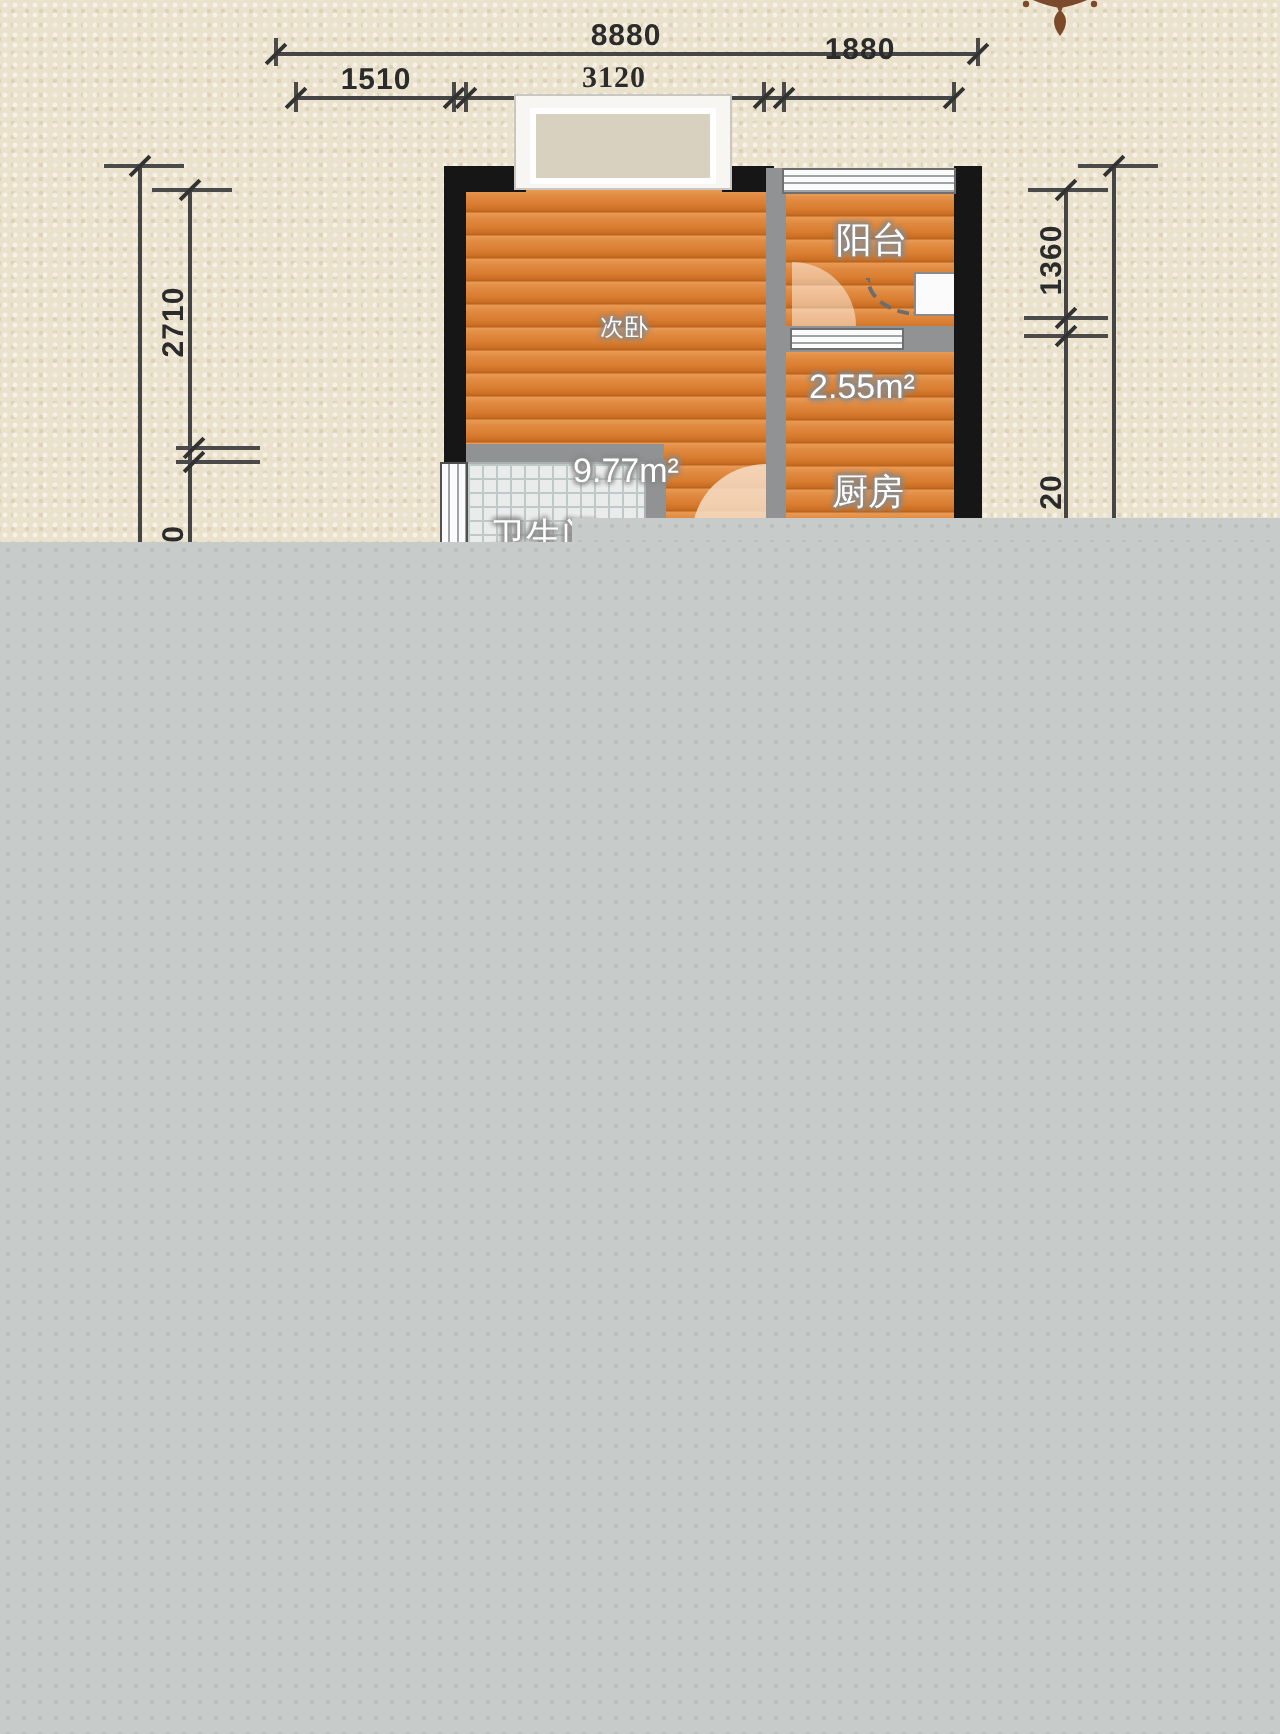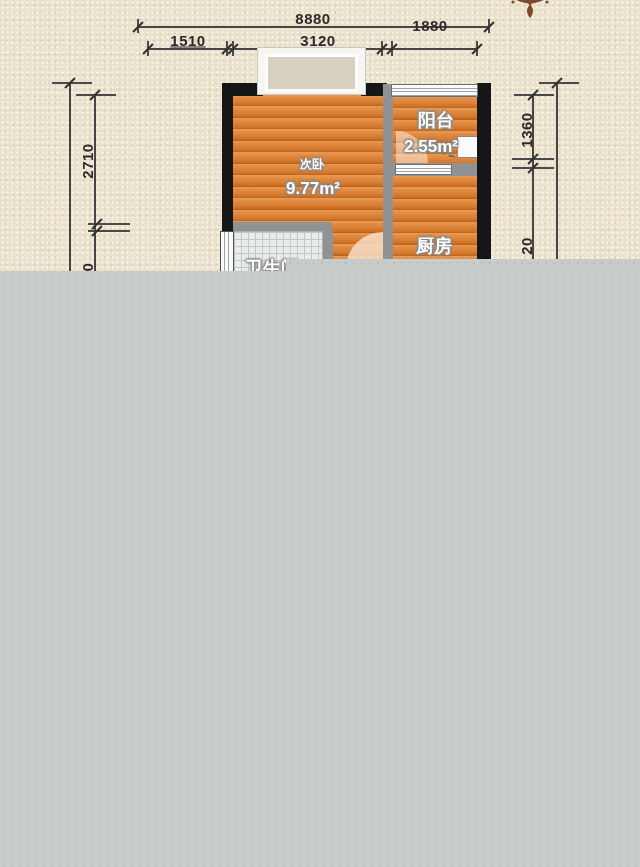--- a/index.html
+++ b/index.html
@@ -41,25 +41,25 @@
       linear-gradient(#bfc9c8 1px, transparent 1px),
       linear-gradient(90deg,#bfc9c8 1px, transparent 1px);
     background-size:7px 7px;
     border:1px solid #a9b3b2;box-sizing:border-box;
   }
   .winH{position:absolute;background:#fbfbfb;border:1px solid #6e6e6e;box-sizing:border-box;
     background-image:repeating-linear-gradient(180deg,#fbfbfb 0 2.6px,#9fa4a6 2.6px 3.6px);}
   .winV{position:absolute;background:#fbfbfb;border:1px solid #505050;box-sizing:border-box;
     background-image:repeating-linear-gradient(90deg,#fbfbfb 0 3.2px,#9fa4a6 3.2px 4.2px);}
   
-  .room{position:absolute;transform:translate(-50%,-50%);color:#ffffff;font-weight:700;
+  .room{position:absolute;transform:translate(-50%,-50%);color:#ffffff;font-weight:400;
     white-space:nowrap;
     text-shadow:0 0 3px #8c8c8c,1px 1px 2px #8a8a8a,-1px -1px 2px #8a8a8a,1px -1px 2px #8a8a8a,-1px 1px 2px #8a8a8a;}
   .rname{font-size:12px;}
-  .rarea{font-size:17px;font-family:"Liberation Sans",sans-serif;}
+  .rarea{font-size:17px;font-family:"Liberation Sans",sans-serif;margin-top:47px;}
   
   .overlay{position:absolute;background-color:#c7cbca;
     background-image:radial-gradient(#b9bdbd 1px, transparent 1.1px);
     background-size:8px 8px;z-index:40;}
 </style>
 </head>
 <body>
 
 <div id="screen">
 
@@ -123,22 +123,22 @@
   <div class="vguide" style="left:232px;top:41px;height:15px;"></div>
   <div class="vguide" style="left:381px;top:41px;height:15px;"></div>
   <div class="vguide" style="left:391px;top:41px;height:15px;"></div>
   <div class="vguide" style="left:476px;top:41px;height:15px;"></div>
   <div class="tk" style="left:148px;top:49px;"></div>
   <div class="tk" style="left:227px;top:49px;"></div>
   <div class="tk" style="left:233px;top:49px;"></div>
   <div class="tk" style="left:382px;top:49px;"></div>
   <div class="tk" style="left:392px;top:49px;"></div>
   <div class="tk" style="left:477px;top:49px;"></div>
-  <div class="dimnum" style="left:188px;top:40px;text-decoration:underline;">1510</div>
-  <div class="dimnum" style="left:318px;top:40px;">3120</div>
+  <div class="dimnum" style="left:188px;top:40px;">1510</div>
+  <div class="dimnum" style="left:307px;top:40px;font-family:Liberation Serif, serif;">3120</div>
   <div class="dimnum" style="left:430px;top:25px;">1880</div>
 
   <div class="dline" style="left:69px;top:83px;width:2px;height:188px;"></div>
   <div class="hguide" style="left:52px;top:82px;width:40px;"></div>
   <div class="tk" style="left:70px;top:83px;"></div>
   <div class="dline" style="left:94px;top:95px;width:2px;height:176px;"></div>
   <div class="hguide" style="left:76px;top:94px;width:40px;"></div>
   <div class="tk" style="left:95px;top:95px;"></div>
   <div class="hguide" style="left:88px;top:223px;width:42px;"></div>
   <div class="hguide" style="left:88px;top:230px;width:42px;"></div>

